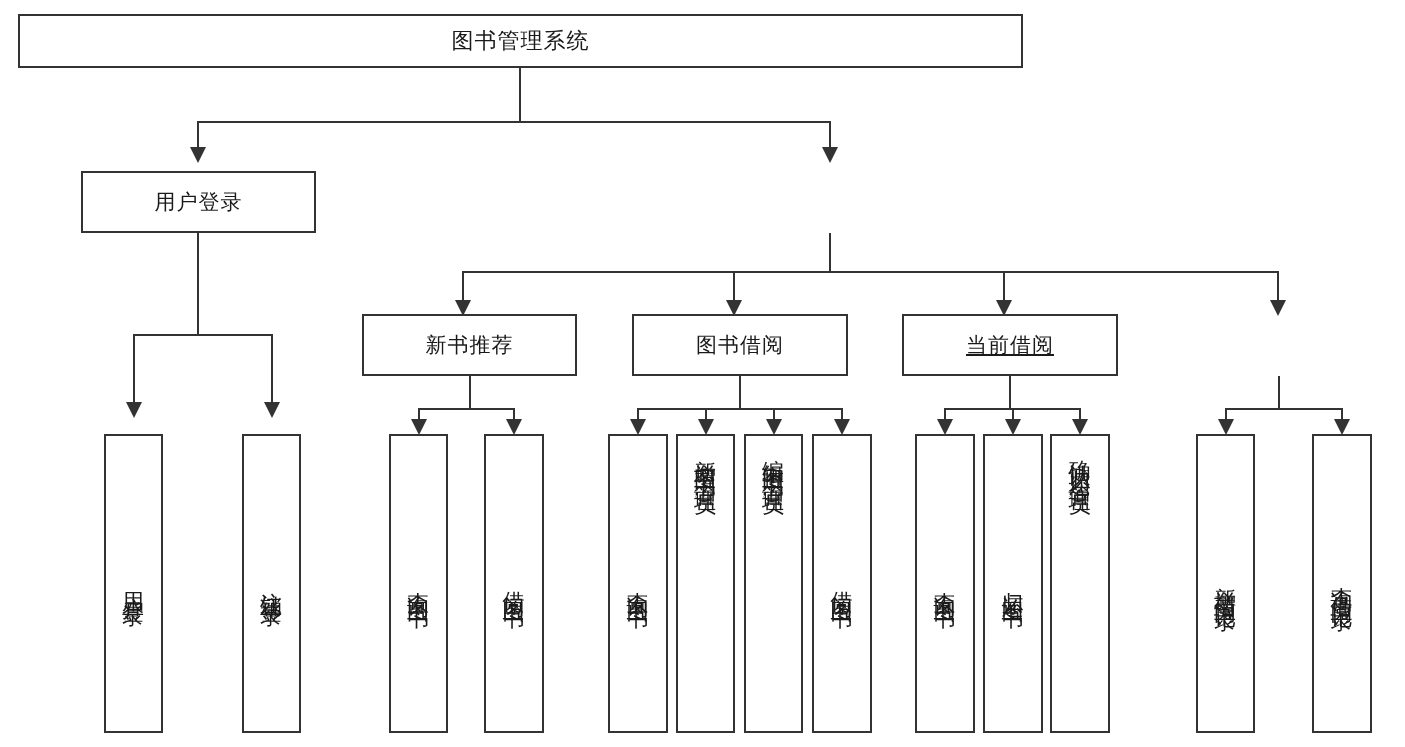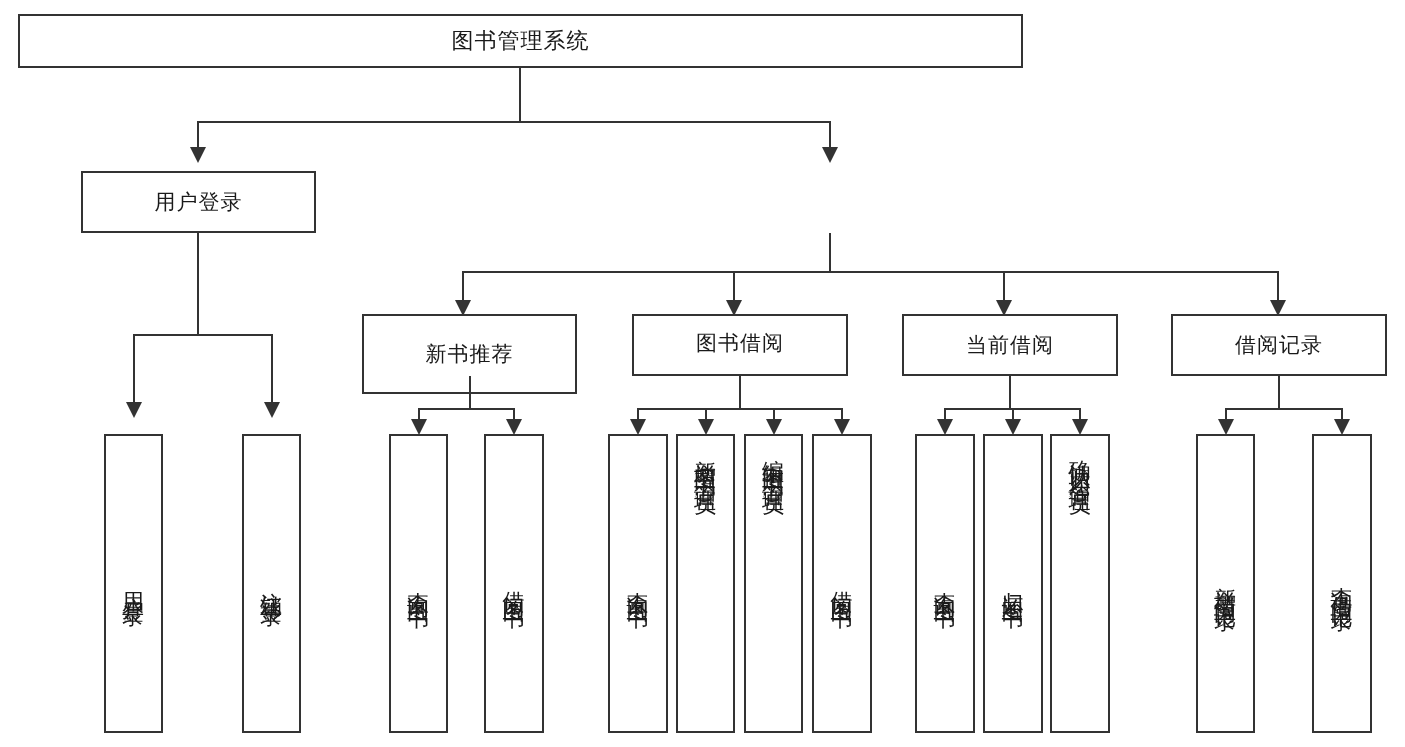--- a/index.html
+++ b/index.html
@@ -106,31 +106,28 @@
   <div class="edge h" style="left:462px; top:271px; width:816px;"></div>
   <div class="edge v" style="left:462px; top:271px; height:32px;"></div>
   <div class="arrow" style="left:455px; top:300px;"></div>
   <div class="edge v" style="left:733px; top:271px; height:32px;"></div>
   <div class="arrow" style="left:726px; top:300px;"></div>
   <div class="edge v" style="left:1003px; top:271px; height:32px;"></div>
   <div class="arrow" style="left:996px; top:300px;"></div>
   <div class="edge v" style="left:1277px; top:271px; height:32px;"></div>
   <div class="arrow" style="left:1270px; top:300px;"></div>
 
-  <div class="node horiz" style="left:362px; top:314px; width:215px; height:80px;">
+  <div class="node horiz" style="left:362px; top:314px; width:215px; height:62px;">
     <span>新书推荐</span>
   </div>
-  <div class="node horiz" style="left:632px; top:314px; width:216px; height:62px;font-family:Liberation Mono, monospace;">
+  <div class="node horiz" style="left:632px; top:314px; width:216px; height:62px;">
     <span>图书借阅</span>
   </div>
-  <div class="node horiz" style="left:902px; top:314px; width:216px; height:62px;">
+  <div class="node horiz" style="left:902px; top:314px; width:216px; height:62px;text-decoration:underline;">
     <span>当前借阅</span>
-  </div>
-  <div class="node horiz" style="left:1171px; top:314px; width:216px; height:62px;">
-    <span>借阅记录</span>
   </div>
 
   <div class="edge v" style="left:469px; top:376px; height:34px;"></div>
   <div class="edge h" style="left:418px; top:408px; width:97px;"></div>
   <div class="edge v" style="left:418px; top:408px; height:14px;"></div>
   <div class="arrow" style="left:411px; top:419px;"></div>
   <div class="edge v" style="left:513px; top:408px; height:14px;"></div>
   <div class="arrow" style="left:506px; top:419px;"></div>
 
   <div class="edge v" style="left:739px; top:376px; height:34px;"></div>

